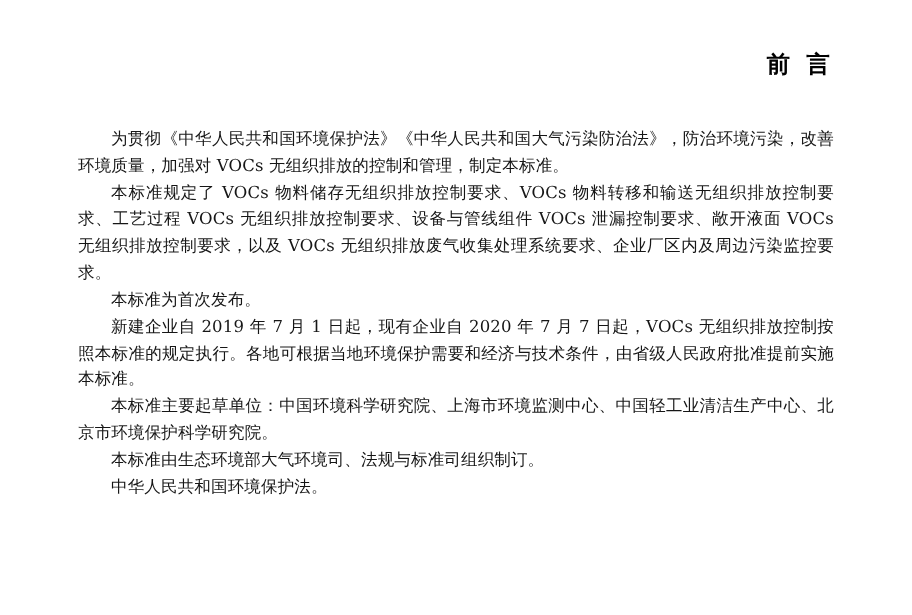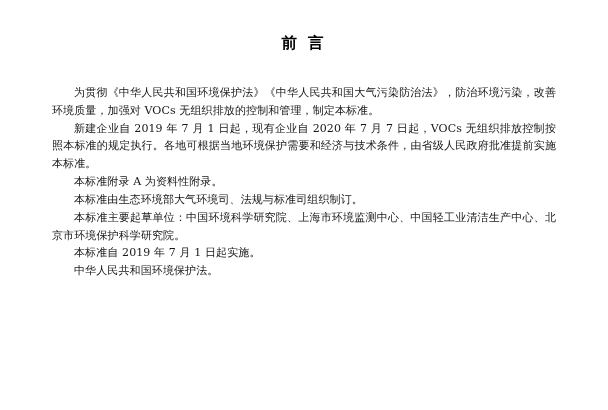--- a/index.html
+++ b/index.html
@@ -15,21 +15,21 @@
     overflow: hidden;
   }
   .page {
     position: relative;
     width: 608px;
     height: 410px;
     box-sizing: border-box;
     padding: 0 52px;
   }
   .doc-title {
-    text-align: center;
+    text-align: right;
     font-size: 15.5px;
     font-weight: bold;
     letter-spacing: 0.18em;
     margin: 0;
     padding-top: 33px;
     padding-bottom: 0;
     color: #000000;
   }
   .body-block {
     margin-top: 30px;
@@ -45,20 +45,20 @@
     letter-spacing: 0.01em;
   }
 </style>
 </head>
 <body>
 
 <div class="page">
   <h1 class="doc-title">前  言</h1>
   <div class="body-block">
     <p class="para">为贯彻《中华人民共和国环境保护法》《中华人民共和国大气污染防治法》，防治环境污染，改善环境质量，加强对 VOCs 无组织排放的控制和管理，制定本标准。</p>
+    <p class="para">本标准规定了 VOCs 物料储存无组织排放控制要求、VOCs 物料转移和输送无组织排放控制要求、工艺过程 VOCs 无组织排放控制要求、设备与管线组件 VOCs 泄漏控制要求、敞开液面 VOCs 无组织排放控制要求，以及 VOCs 无组织排放废气收集处理系统要求、企业厂区内及周边污染监控要求。</p>
+    <p class="para">本标准为首次发布。</p>
     <p class="para">新建企业自 2019 年 7 月 1 日起，现有企业自 2020 年 7 月 7 日起，VOCs 无组织排放控制按照本标准的规定执行。各地可根据当地环境保护需要和经济与技术条件，由省级人民政府批准提前实施本标准。</p>
-    <p class="para">本标准附录 A 为资料性附录。</p>
+    <p class="para">本标准主要起草单位：中国环境科学研究院、上海市环境监测中心、中国轻工业清洁生产中心、北京市环境保护科学研究院。</p>
     <p class="para">本标准由生态环境部大气环境司、法规与标准司组织制订。</p>
-    <p class="para">本标准主要起草单位：中国环境科学研究院、上海市环境监测中心、中国轻工业清洁生产中心、北京市环境保护科学研究院。</p>
-    <p class="para">本标准自 2019 年 7 月 1 日起实施。</p>
     <p class="para">中华人民共和国环境保护法。</p>
   </div>
 </div>
 
 </body></html>

